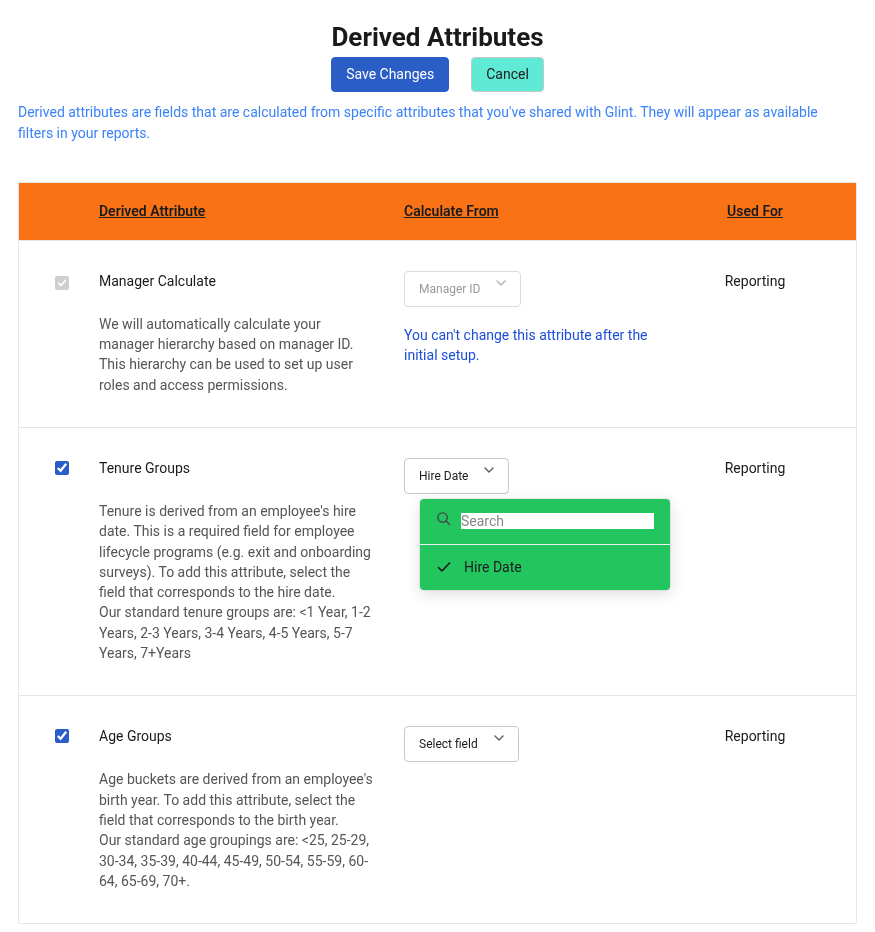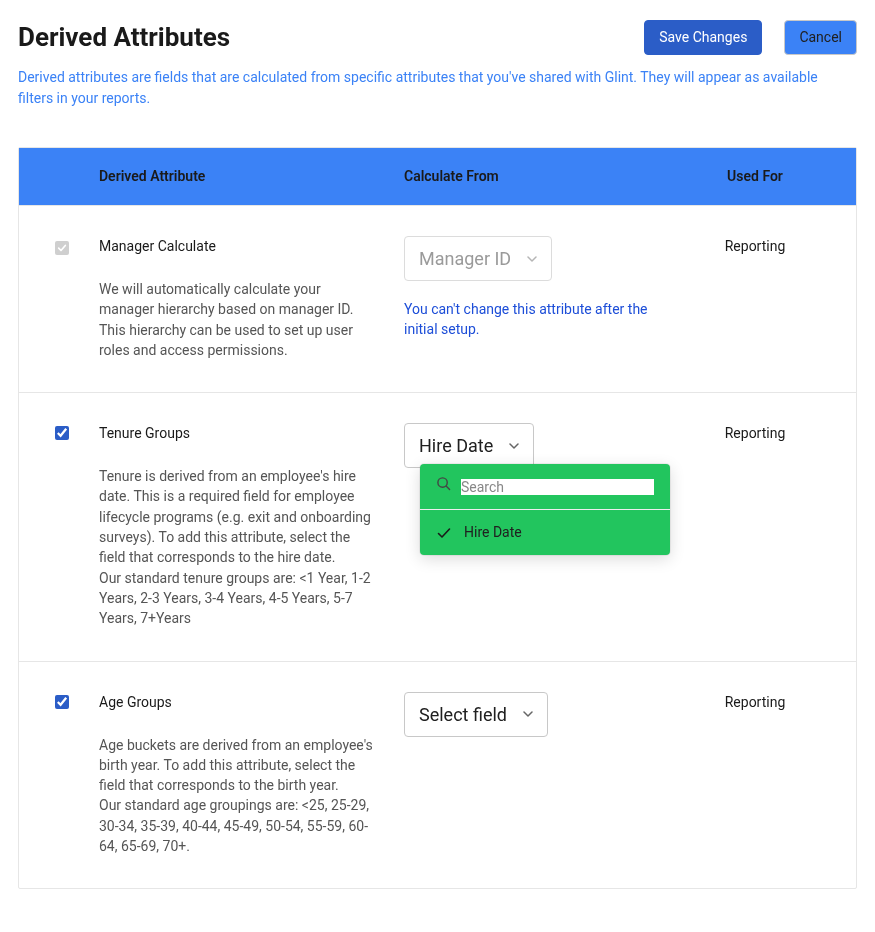--- a/index.html
+++ b/index.html
@@ -13,20 +13,21 @@
       font-size: 14px;
       line-height: 1.5;
       padding: 18px;
       width: 875px;
     }
     .header-row {
       display: flex;
       justify-content: space-between;
       align-items: center;
       margin-bottom: 10px;
+      flex-direction: column;
     }
     .page-title {
       font-size: 26px;
       font-weight: 700;
       color: #1a1a1a;
     }
     .button-group {
       display: flex;
       gap: 22px;
     }
@@ -37,39 +38,40 @@
       cursor: pointer;
       font-family: inherit;
       line-height: 1.2;
     }
     .btn-primary {
       background: #2b5dc7;
       border: 1px solid #2b5dc7;
       color: #fff;
     }
     .btn-secondary {
-      background: #3b82f6;
+      background: #5eead4;
       border: 1px solid #c8c8c8;
       color: #202020;
     }
     .page-desc {
       color: #3b82f6;
       margin-bottom: 38px;
       max-width: 835px;
     }
     .table {
       border: 1px solid #e6e6e6;
       border-radius: 2px;
       width: 100%;
     }
     .thead {
       display: flex;
-      background: #3b82f6;
+      background: #f97316;
       padding: 18px 0;
       border-bottom: 1px solid #e6e6e6;
+      text-decoration: underline;
     }
     .col-check {
       width: 80px;
       flex-shrink: 0;
       padding-left: 36px;
       padding-top: 2px;
     }
     .col-attr {
       width: 305px;
       flex-shrink: 0;
@@ -112,28 +114,27 @@
       font-size: 14px;
       color: #555;
       line-height: 1.45;
     }
     .used-text {
       font-size: 14px;
       color: #1a1a1a;
     }
     .select-box {
       display: inline-flex;
-      align-items: center;
       gap: 16px;
       padding: 8px 14px;
       border: 1px solid #c8c8c8;
       border-radius: 4px;
       background: #fff;
       cursor: pointer;
-      font-size: 18px;
+      font-size: 12px;
       color: #202020;
     }
     .select-box.disabled {
       background: #fff;
       color: #9a9a9a;
       border-color: #dcdcdc;
       cursor: default;
     }
     .select-box.disabled .chevron svg path {
       stroke: #b5b5b5;

